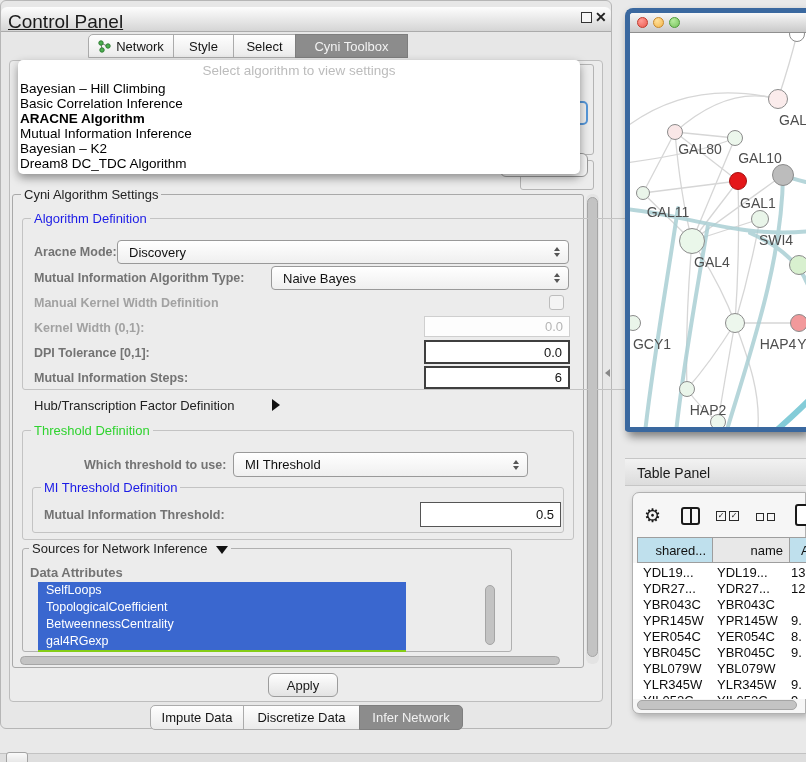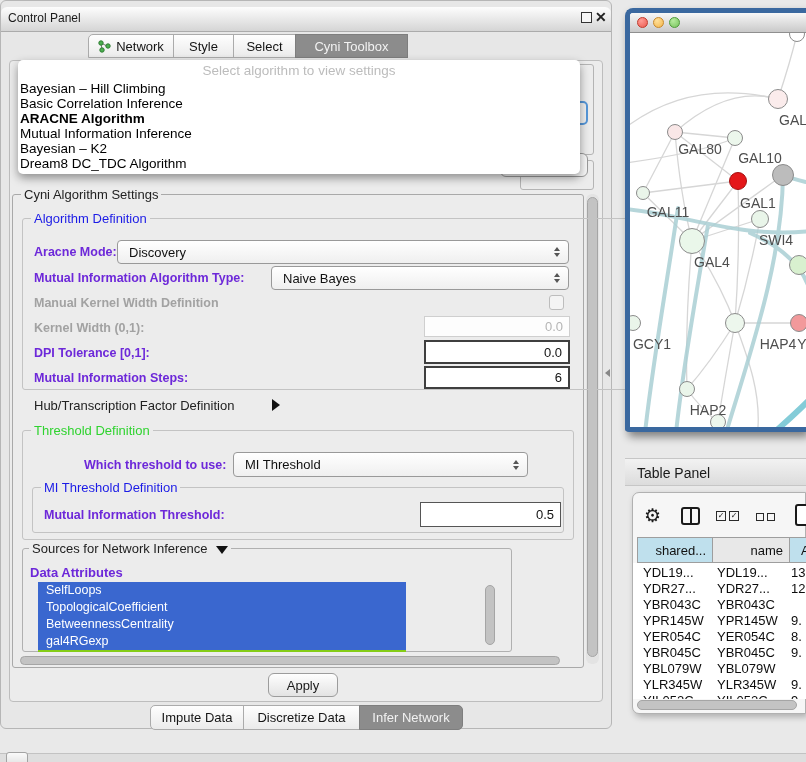--- a/index.html
+++ b/index.html
@@ -1,19 +1,19 @@
 <!DOCTYPE html>
 <html><head>
 <meta charset="utf-8">
 <style>
   html,body{margin:0;padding:0;}
   #screen{position:relative;width:806px;height:762px;background:#e9e9e9;
     font-family:"Liberation Sans",sans-serif;overflow:hidden;color:#1a1a1a;}
   .abs{position:absolute;}
-  .lbl{position:absolute;font-size:12.5px;font-weight:bold;color:#6d28d9;white-space:nowrap;}
+  .lbl{position:absolute;font-size:12.5px;font-weight:bold;color:#737373;white-space:nowrap;}
   .lbl.dis{color:#a2a2a2;}
   .combo{position:absolute;box-sizing:border-box;background:linear-gradient(#ffffff,#efefef);
     border:1px solid #999;border-radius:4px;font-size:13px;color:#111;
     display:flex;align-items:center;padding-left:11px;white-space:nowrap;}
   .arr{position:absolute;right:8px;top:50%;transform:translateY(-50%);
     display:flex;flex-direction:column;gap:2px;}
   .tri-u{width:0;height:0;border-left:3.5px solid transparent;border-right:3.5px solid transparent;border-bottom:4px solid #555;}
   .tri-d{width:0;height:0;border-left:3.5px solid transparent;border-right:3.5px solid transparent;border-top:4px solid #555;}
   .field{position:absolute;box-sizing:border-box;background:#fff;font-size:13px;color:#111;
     display:flex;align-items:center;justify-content:flex-end;padding-right:6px;}
@@ -33,21 +33,21 @@
   .listitem{height:17px;line-height:17px;padding-left:8px;font-size:12.5px;color:#fff;background:#3a67cf;white-space:nowrap;}
 </style>
 </head>
 <body>
 
 <div id="screen">
 
   <div class="abs" style="left:0;top:6;width:612px;height:729px;background:#e7e7e7;border:1px solid #b6b6b6;border-radius:6px;box-sizing:border-box;"></div>
 
   <div class="abs" style="left:1px;top:7px;width:610px;height:24px;background:linear-gradient(#fdfdfd,#d5d5d5);border-bottom:1px solid #ababab;border-radius:6px 6px 0 0;"></div>
-  <div class="abs" style="left:8px;top:11px;font-size:12px;color:#1a1a1a;">Control Panel</div>
+  <div class="abs" style="left:8px;top:11px;font-size:19px;color:#1a1a1a;text-decoration:underline;">Control Panel</div>
   <div class="abs" style="left:581px;top:12px;width:11px;height:11px;border:1.5px solid #333;box-sizing:border-box;background:#f5f5f5;"></div>
   <div class="abs" style="left:595px;top:9px;font-size:14px;font-weight:bold;color:#222;">✕</div>
 
   <div class="tab" style="left:88px;top:34px;width:86px;height:24px;border-radius:5px 0 0 0;">
     <span style="margin-right:5px;display:inline-flex;">
       <svg width="13" height="13" viewBox="0 0 13 13">
           <line x1="3" y1="3" x2="9" y2="6" stroke="#777" stroke-width="1"></line>
           <line x1="3" y1="3" x2="4" y2="10" stroke="#777" stroke-width="1"></line>
           <circle cx="3" cy="3" r="2.2" fill="#4caf50" stroke="#2e7d32"></circle>
           <circle cx="10" cy="6" r="2.2" fill="#4caf50" stroke="#2e7d32"></circle>

